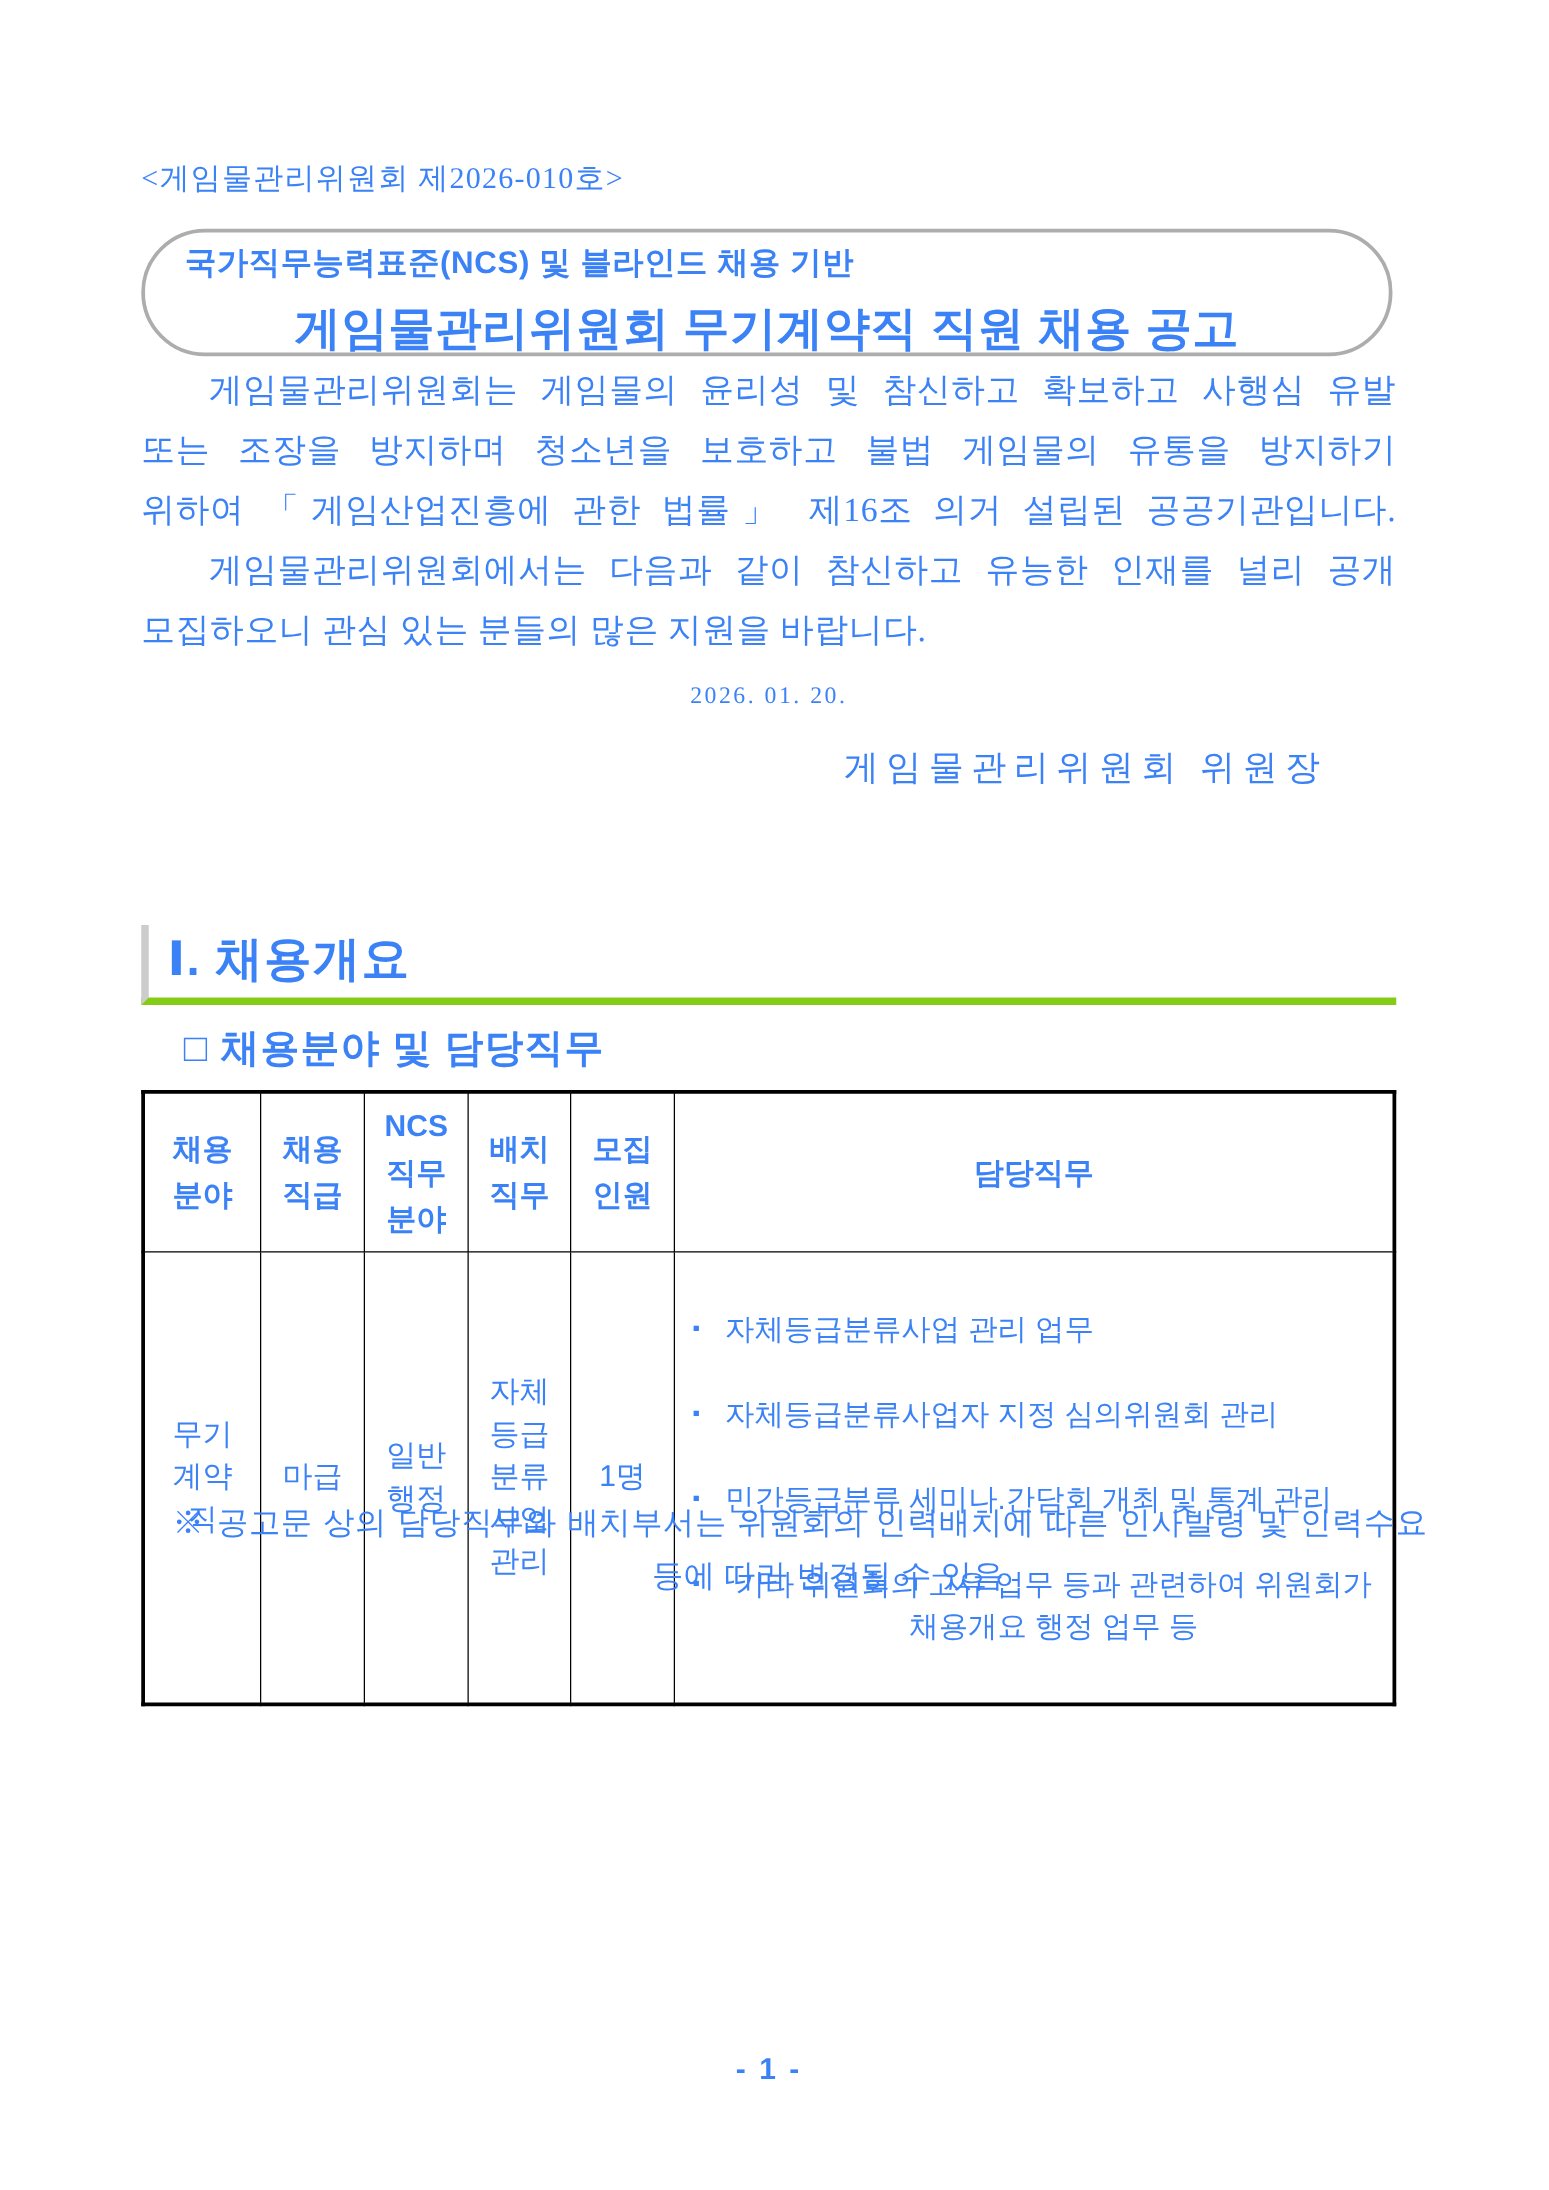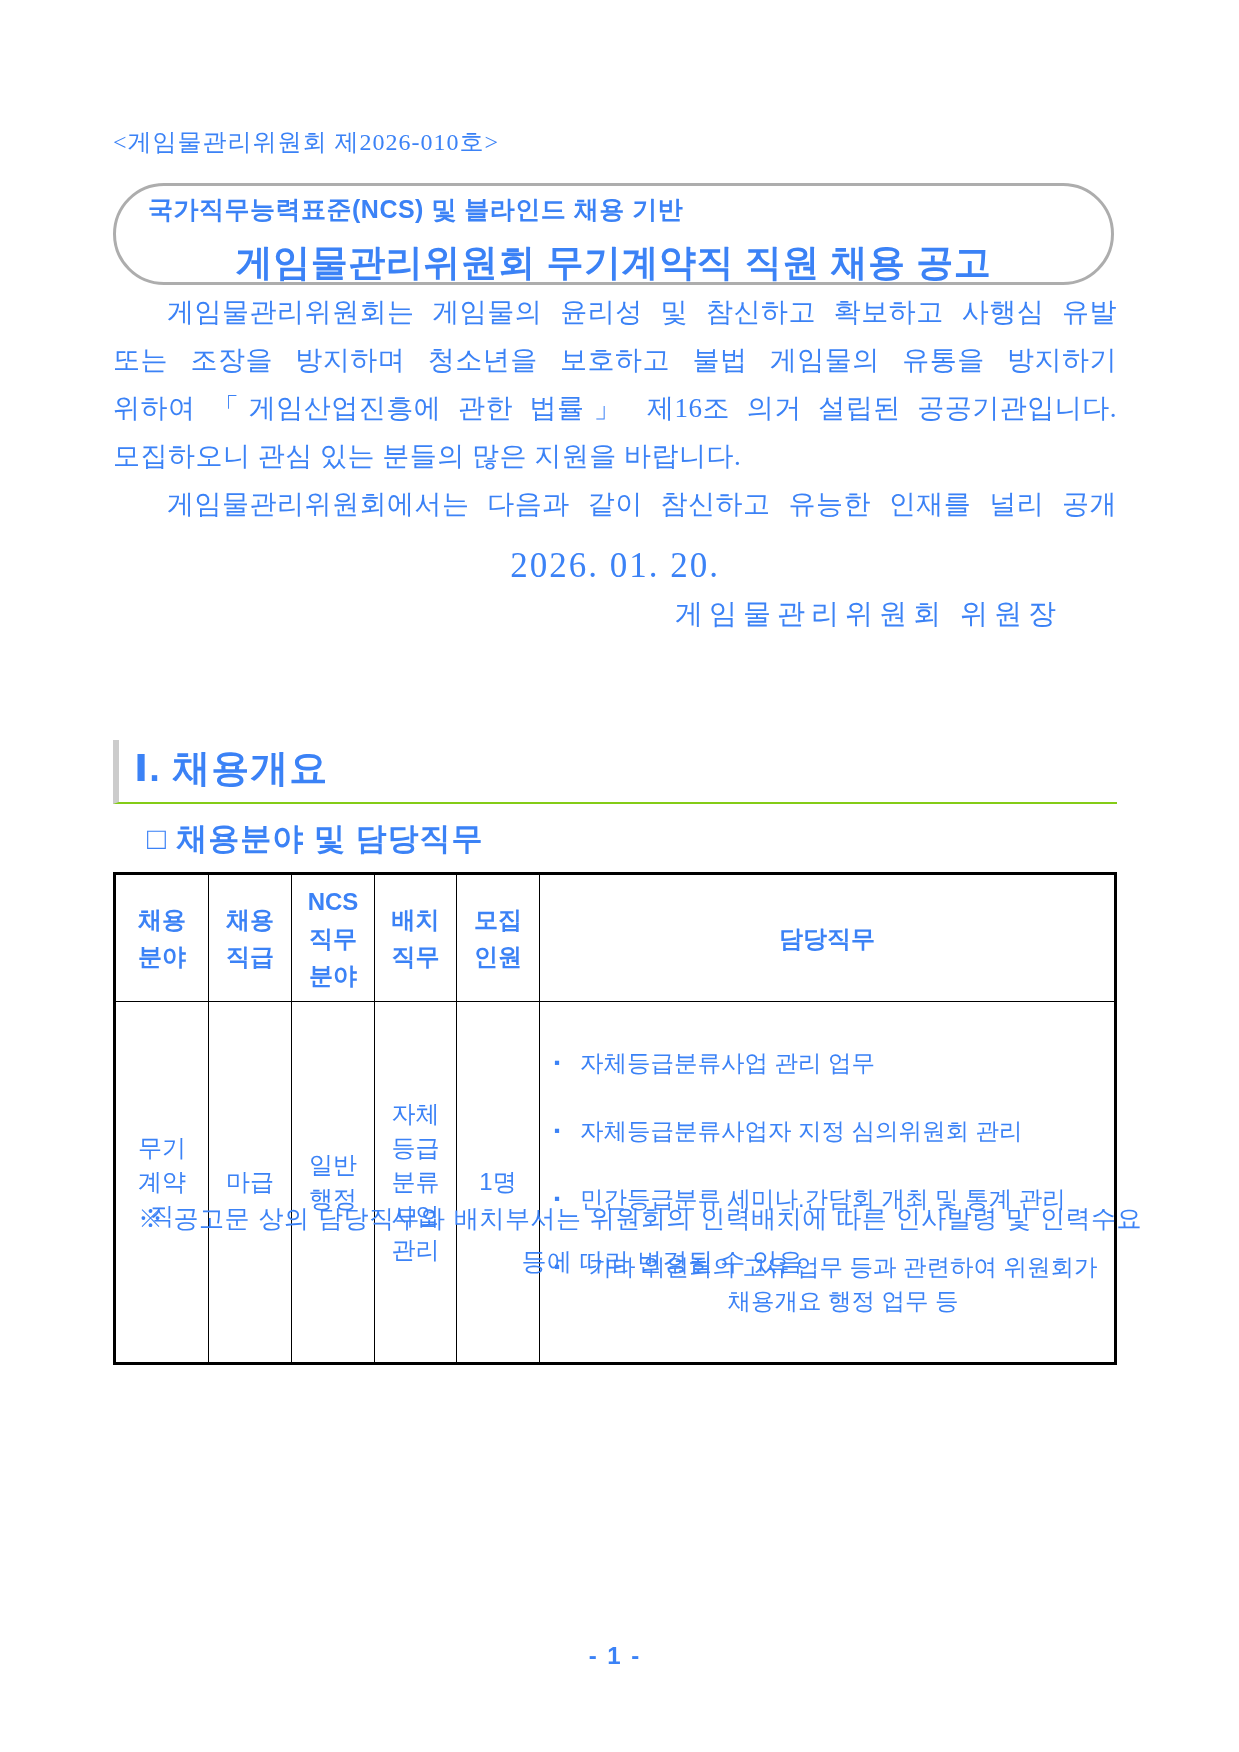--- a/index.html
+++ b/index.html
@@ -39,32 +39,32 @@
     font-size:27px; letter-spacing:0.5px;
   }
   .intro .line {
     line-height:48px; height:48px;
     text-align:justify; text-align-last:justify;
   }
   .intro .line.indent { padding-left:54px; }
   .intro .line.plain { text-align-last:left; }
   .date-line {
     position:absolute; left:113px; top:546px; width:1004px;
-    text-align:center; font-size:35px; letter-spacing:2px;
+    text-align:center; font-size:19px; letter-spacing:2px;
   }
   .signature-line {
     position:absolute; left:113px; top:595px; width:1004px;
     text-align:right; padding-right:55px;
     font-size:28px; letter-spacing:6px;
   }
   .section-heading {
     position:absolute; left:113px; top:740px; width:1004px;
     height:64px;
     border-left:6px solid #cccccc;
-    border-bottom:2px solid #84cc16;
+    border-bottom:6px solid #84cc16;
     padding-left:15px;
     font-family:"Liberation Sans","DejaVu Sans",sans-serif;
     font-weight:bold; font-size:38px; line-height:56px;
     letter-spacing:1px;
   }
   .subsection-heading {
     position:absolute; left:147px; top:818px;
     font-family:"Liberation Sans","DejaVu Sans",sans-serif;
     font-weight:bold; font-size:31px; letter-spacing:1px;
   }
@@ -133,22 +133,22 @@
 
   <div class="title-box">
     <div class="subtitle">국가직무능력표준(NCS) 및 블라인드 채용 기반</div>
     <div class="main-title">게임물관리위원회 무기계약직 직원 채용 공고</div>
   </div>
 
   <div class="intro">
     <div class="line indent">게임물관리위원회는 게임물의 윤리성 및 참신하고 확보하고 사행심 유발</div>
     <div class="line">또는 조장을 방지하며 청소년을 보호하고 불법 게임물의 유통을 방지하기</div>
     <div class="line">위하여 「게임산업진흥에 관한 법률」 제16조 의거 설립된 공공기관입니다.</div>
+    <div class="line indent">게임물관리위원회에서는 다음과 같이 참신하고 유능한 인재를 널리 공개</div>
     <div class="line plain">모집하오니 관심 있는 분들의 많은 지원을 바랍니다.</div>
-    <div class="line indent">게임물관리위원회에서는 다음과 같이 참신하고 유능한 인재를 널리 공개</div>
   </div>
 
   <div class="date-line">2026. 01. 20.</div>
 
   <div class="signature-line">게임물관리위원회 위원장</div>
 
   <div class="section-heading">Ⅰ. 채용개요</div>
 
   <div class="subsection-heading">□ 채용분야 및 담당직무</div>
 

